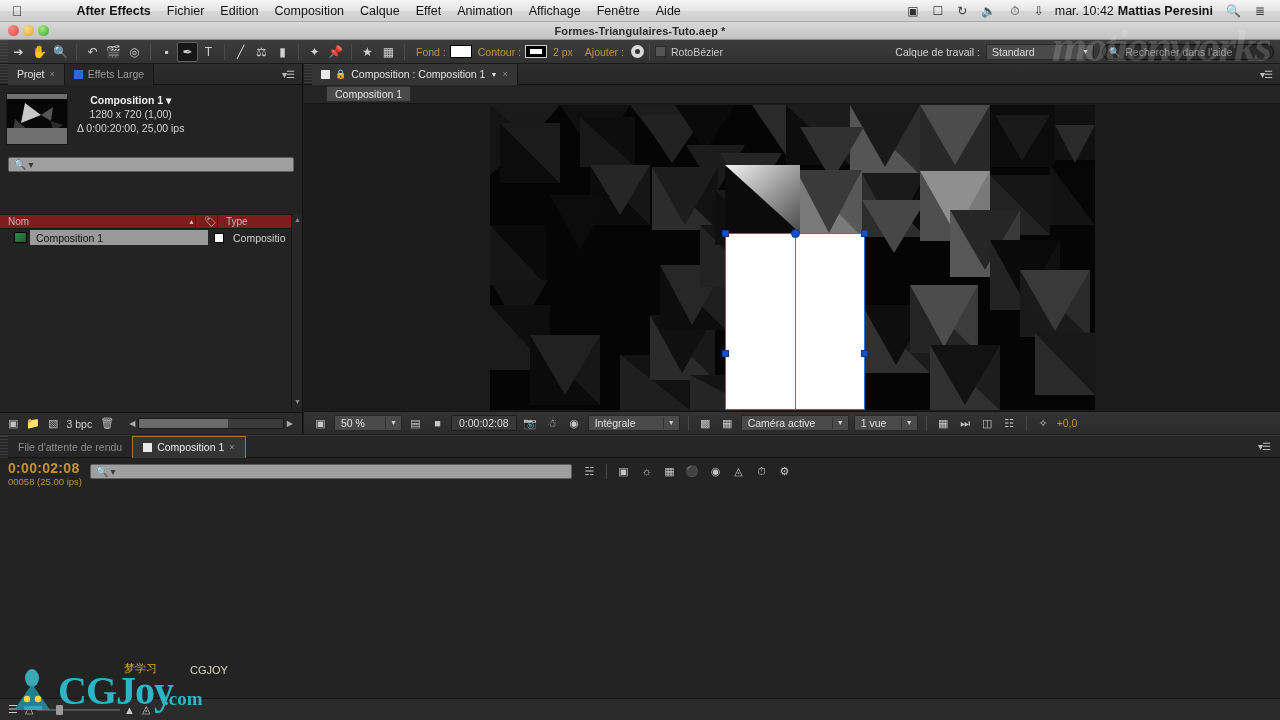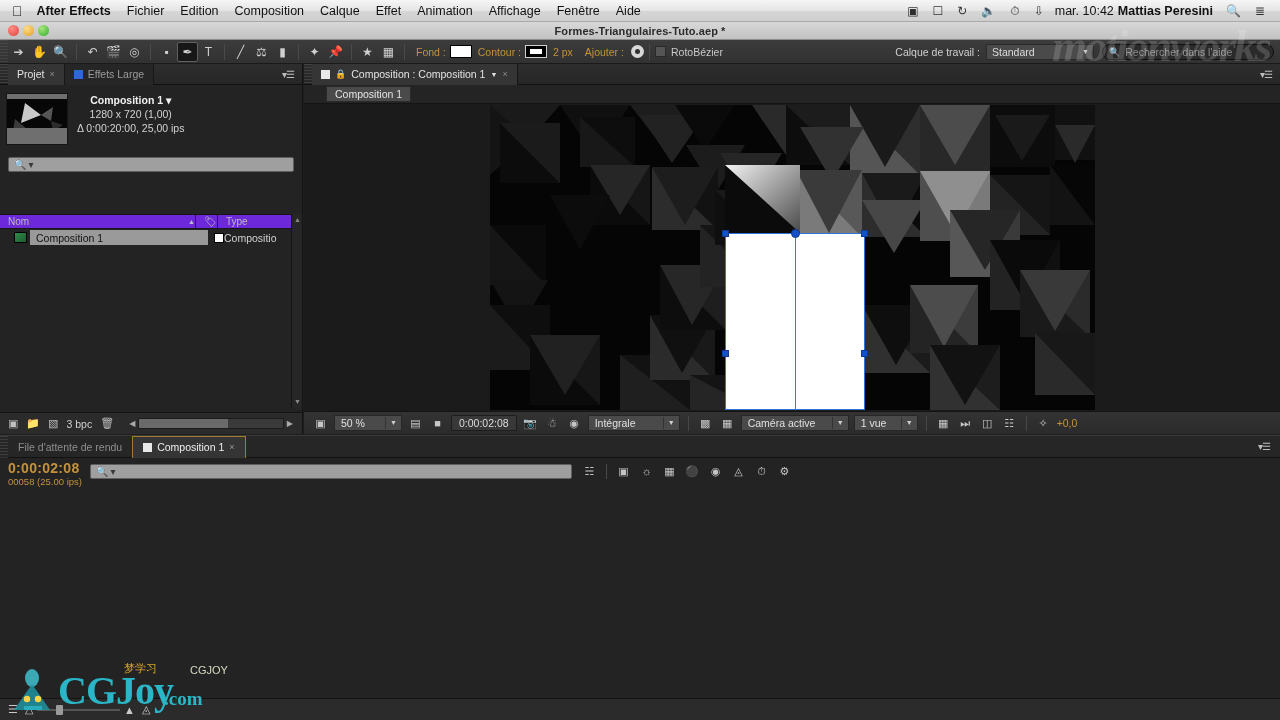--- a/index.html
+++ b/index.html
@@ -15,21 +15,21 @@
 
   
   .macbar {
     position:absolute; top:0; left:0; width:1280px; height:22px;
     background:linear-gradient(180deg,#f6f6f6 0%,#e4e4e4 52%,#d6d6d6 53%,#cfcfcf 100%);
     border-bottom:1px solid #a9a9a9;
     display:flex; align-items:center; color:#111; font-size:12.5px;
   }
   .macbar .apple { margin:0 14px 0 12px; font-size:14px; line-height:1; }
   .macbar .mi { margin-right:16px; white-space:nowrap; }
-  .macbar .mi.bold { font-weight:bold; }
+  .macbar .mi.bold { font-weight:bold;margin-left:40px; }
   .macbar .right { margin-left:auto; display:flex; align-items:center; padding-right:8px; }
   .macbar .right .ic { margin:0 7px; font-size:12px; opacity:.85; }
   .macbar .clock { margin:0 4px; white-space:nowrap; }
   .macbar .user { font-weight:bold; margin-right:6px; white-space:nowrap; }
 
   
   .titlebar {
     position:absolute; top:22px; left:0; width:1280px; height:18px;
     background:linear-gradient(180deg,#d8d8d8,#c2c2c2);
     border-bottom:1px solid #8e8e8e;
@@ -120,36 +120,36 @@
   .proj-thumb .img { position:absolute; left:0; right:0; top:5px; bottom:16px;
       background:#0b0b0b; overflow:hidden; }
   .proj-meta { margin-left:9px; font-size:10.5px; line-height:14px; color:#d2d2d2; }
   .proj-meta .nm { font-weight:bold; color:#f0f0f0; }
   .proj-search {
     margin:6px 8px 0 8px; height:15px; background:#9f9f9f; border:1px solid #5e5e5e;
     border-radius:2px; display:flex; align-items:center; padding-left:5px;
     color:#3a3a3a; font-size:10px;
   }
   .proj-colhdr {
-    position:absolute; left:0; right:0; top:150px; height:15px; background:#6d28d9;
+    position:absolute; left:0; right:0; top:150px; height:15px; background:#7f1d1d;
     border-top:1px solid #161616; border-bottom:1px solid #161616;
     display:flex; align-items:center; font-size:10px; color:#bdbdbd;
   }
   .proj-colhdr .c { padding-left:8px; border-right:1px solid #222; height:100%;
       display:flex; align-items:center; }
   .proj-row {
     position:absolute; left:0; right:0; top:165px; height:17px;
     display:flex; align-items:center; font-size:10.5px;
   }
   .proj-row .selname { background:#9a9a9a; color:#111; height:15px;
      display:flex; align-items:center; padding:0 6px; min-width:178px; }
   .proj-row .compicon { width:13px;height:11px;margin:0 3px 0 14px;
      background:linear-gradient(135deg,#2f8a4a,#1d5e31); border:1px solid #000;}
   .proj-row .wsq { width:10px;height:10px;background:#fff;border:1px solid #000;margin-left:6px;}
-  .proj-row .typ { color:#d0d0d0; }
+  .proj-row .typ { margin-left:9px; color:#d0d0d0; }
   .proj-scroll { position:absolute; right:0; top:150px; bottom:25px; width:11px;
       background:#262626; border-left:1px solid #151515; }
   .proj-scroll .up, .proj-scroll .dn { position:absolute; left:1px; width:9px; height:9px;
       color:#888; font-size:7px; text-align:center; }
   .proj-foot {
     position:absolute; left:0; right:0; bottom:0; height:22px; background:#2b2b2b;
     border-top:1px solid #141414; display:flex; align-items:center; gap:8px;
     padding-left:8px; font-size:10.5px; color:#cfcfcf;
   }
   .proj-foot .fic { font-size:11px; color:#c0c0c0; }

